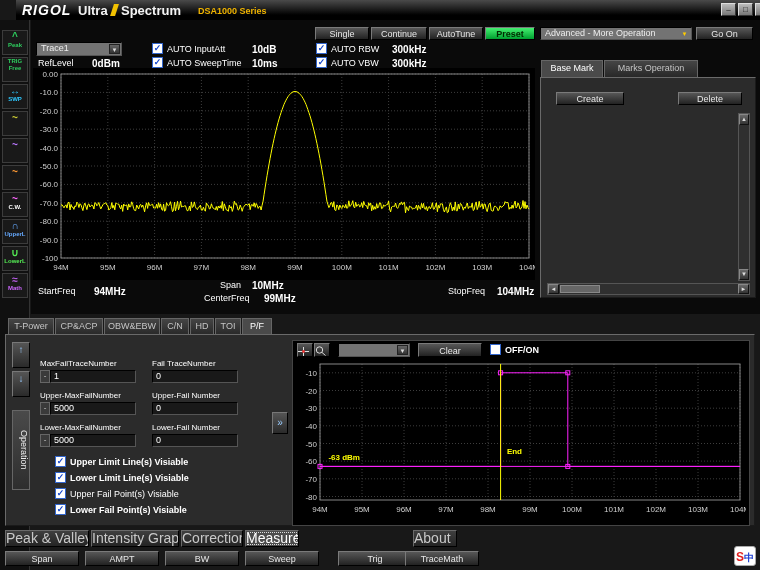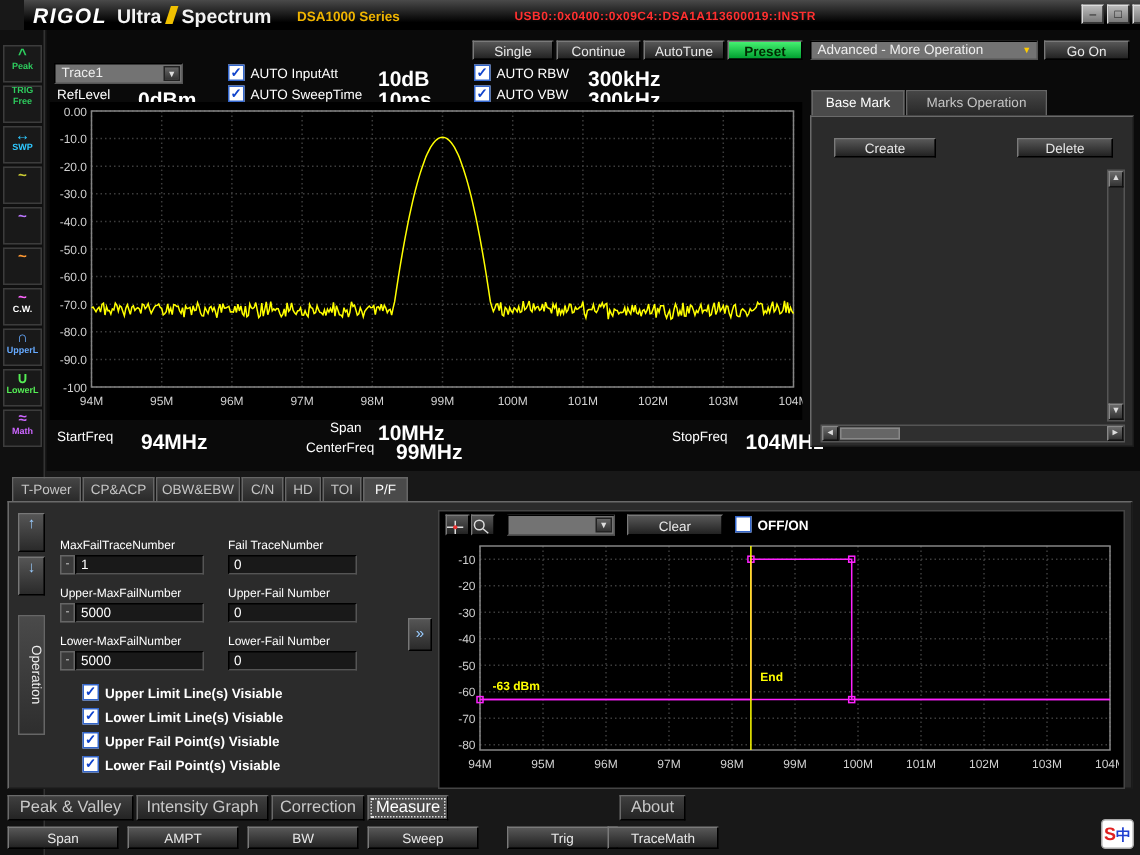--- a/index.html
+++ b/index.html
@@ -20,24 +20,24 @@
   .si-label{font-size:6px;line-height:7px;font-weight:bold;white-space:normal}
   .blackbg{background:#0a0a0a}
   .btn{background:linear-gradient(#575757,#222);border:1px solid;border-color:#7a7a7a #000 #000 #7a7a7a;color:#e8e8e8;font-size:9px;line-height:10px;text-align:center;padding-top:1px}
   .btn.green{background:linear-gradient(#44f070,#00a030);color:#002a00;font-weight:bold}
   .dd{background:#737373;border:1px solid;border-color:#000 #555 #555 #000;color:#eee;font-size:9px;line-height:11px;padding-left:4px;white-space:nowrap}
   .ddarr{position:absolute;right:1px;top:1px;width:11px;height:10px;font-size:6px;text-align:center;background:linear-gradient(#666,#333);color:#ddd;line-height:10px;border:1px solid #222}
   .ddarr.yellow{color:#ffcc00;background:transparent;border:none}
   .chk{width:11px;height:11px;background:#fff;border:1px solid #3366cc;font-size:9px;line-height:9px;text-align:center;color:#1144cc;font-weight:bold}
   .chk.checked::after{content:"✓"}
   .lbl{font-size:9px;color:#fff;white-space:nowrap}
-  .val{font-size:14px;color:#fff;font-weight:bold;white-space:nowrap}
+  .val{font-size:10px;color:#fff;font-weight:bold;white-space:nowrap}
   .tab{background:linear-gradient(#454545,#282828);border:1px solid #666;border-bottom:none;color:#c5c5c5;font-size:9px;text-align:center;line-height:15px;height:17px;white-space:nowrap;overflow:hidden}
   .tab.active{background:#4a4a4a;color:#fff}
-  .btab{background:linear-gradient(#3f3f3f,#242424);border:1px solid;border-color:#6a6a6a #000 #000 #6a6a6a;color:#c9c9c9;font-size:11px;text-align:center;line-height:15px;height:17px;white-space:nowrap;overflow:hidden}
+  .btab{background:linear-gradient(#3f3f3f,#242424);border:1px solid;border-color:#6a6a6a #000 #000 #6a6a6a;color:#c9c9c9;font-size:14px;line-height:15px;height:17px;white-space:nowrap;overflow:hidden}
   .btab.active{background:#4c4c4c;color:#fff;outline:1px dotted #ddd;outline-offset:-3px}
   .panel{background:#2b2b2b;border:1px solid;border-color:#6a6a6a #1a1a1a #1a1a1a #6a6a6a}
   .inp{background:#191919;border:1px solid;border-color:#000 #555 #555 #000;color:#fff;font-size:9px;line-height:11px;padding-left:3px;height:13px}
   .flabel{font-size:8px;color:#fff;white-space:nowrap}
   .spin{width:10px;height:13px;background:#3a3a3a;border:1px solid #666;color:#ccc;font-size:8px;line-height:10px;text-align:center}
   .spin::after{content:"-"}
   .thead{display:flex;background:linear-gradient(#5a5a5a,#333);border-bottom:1px solid #111}
   .thcell{font-size:8px;color:#fff;line-height:13px;padding-left:3px;border-right:1px solid #777;white-space:nowrap;overflow:hidden}
   .sb{background:#2f2f2f;border:1px solid #555}
   .sbtn{position:absolute;background:linear-gradient(#6a6a6a,#333);border:1px solid;border-color:#888 #111 #111 #888;color:#ddd;font-size:6px;text-align:center;line-height:9px}
@@ -51,21 +51,20 @@
 <div class="app">
 
   <div class="abs blackbg" style="left:31px;top:20px;width:729px;height:294px"></div>
 
   <div class="abs titlebar">
     <span class="abs brand" style="left:6px;top:2px">RIGOL</span>
     <span class="abs pword" style="left:62px;top:3px">Ultra</span>
     <span class="abs ytick" style="left:96px;top:4px"></span>
     <span class="abs pword" style="left:105px;top:3px">Spectrum</span>
     <span class="abs series" style="left:182px;top:6px">DSA1000 Series</span>
-    <span class="abs resource" style="left:327px;top:6px">USB0::0x0400::0x09C4::DSA1A113600019::INSTR</span>
     <span class="abs winbtn" style="left:705px">–</span>
     <span class="abs winbtn" style="left:722px">□</span>
     <span class="abs winbtn" style="left:739px">×</span>
   </div>
 
   <div class="abs sidebar"></div>
   <div class="abs side-icon" style="top:30px">
       <div class="si-glyph" style="color: rgb(46, 204, 94);">^</div>
       <div class="si-label" style="color: rgb(46, 204, 94);">Peak</div>
     </div>
@@ -244,21 +243,21 @@
   <span class="abs flabel" style="left:152px;top:423px">Lower-Fail Number</span>
   <span class="abs spin" style="left:40px;top:434px"></span>
   <span class="abs inp" style="left:50px;top:434px;width:86px">5000</span>
   <span class="abs inp" style="left:152px;top:434px;width:86px">0</span>
 
   <span class="abs chk checked" style="left:55px;top:456px"></span>
   <span class="abs lbl" style="left:70px;top:457px;font-weight:bold">Upper Limit Line(s) Visiable</span>
   <span class="abs chk checked" style="left:55px;top:472px"></span>
   <span class="abs lbl" style="left:70px;top:473px;font-weight:bold">Lower Limit Line(s) Visiable</span>
   <span class="abs chk checked" style="left:55px;top:488px"></span>
-  <span class="abs lbl" style="left:70px;top:489px;font-weight:bold">Upper Fail Point(s) Visiable</span>
+  <span class="abs lbl" style="left:70px;top:489px;font-weight:normal">Upper Fail Point(s) Visiable</span>
   <span class="abs chk checked" style="left:55px;top:504px"></span>
   <span class="abs lbl" style="left:70px;top:505px;font-weight:bold">Lower Fail Point(s) Visiable</span>
 
   <div class="abs minibtn" style="left:272px;top:412px;width:16px;height:22px;line-height:20px"><span>»</span></div>
 
   <div class="abs" style="left:292px;top:340px;width:458px;height:186px;background:#000;border:1px solid #444"></div>
   <button class="abs btn" style="left:297px;top:343px;width:16px;height:14px;padding-top:2px">
       <svg width="11" height="9">
         <line x1="5.5" y1="0" x2="5.5" y2="9" stroke="#ddd"></line>
         <line x1="0" y1="4.5" x2="11" y2="4.5" stroke="#ddd"></line>

